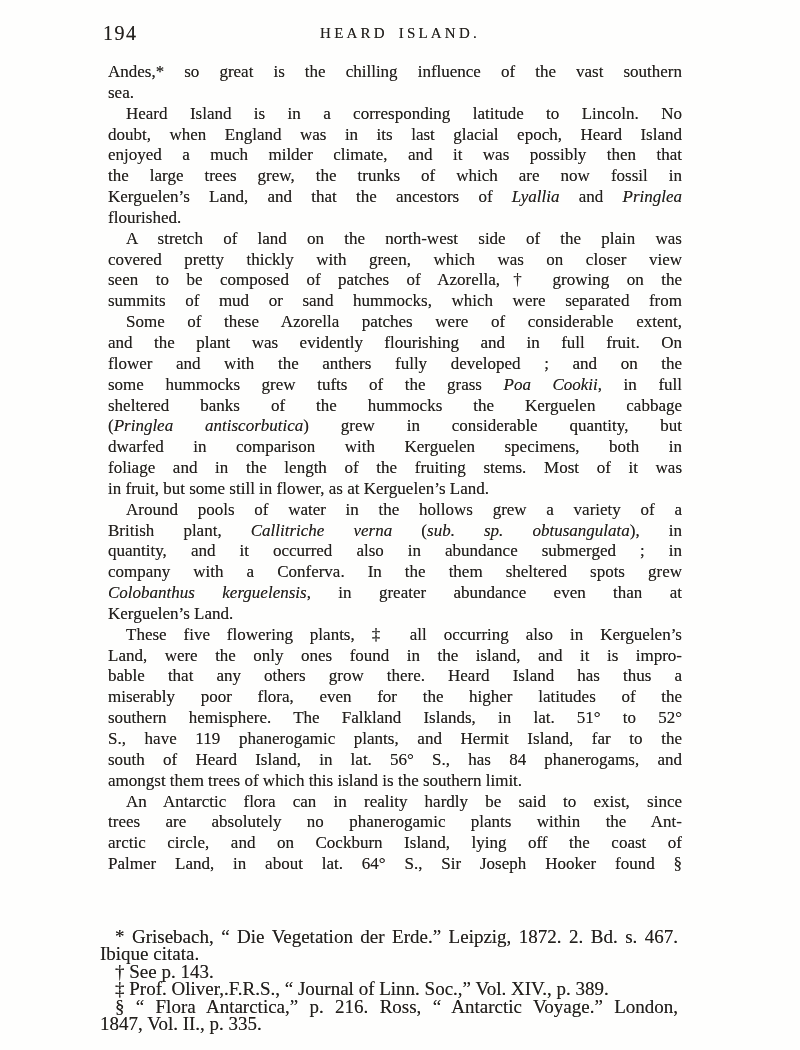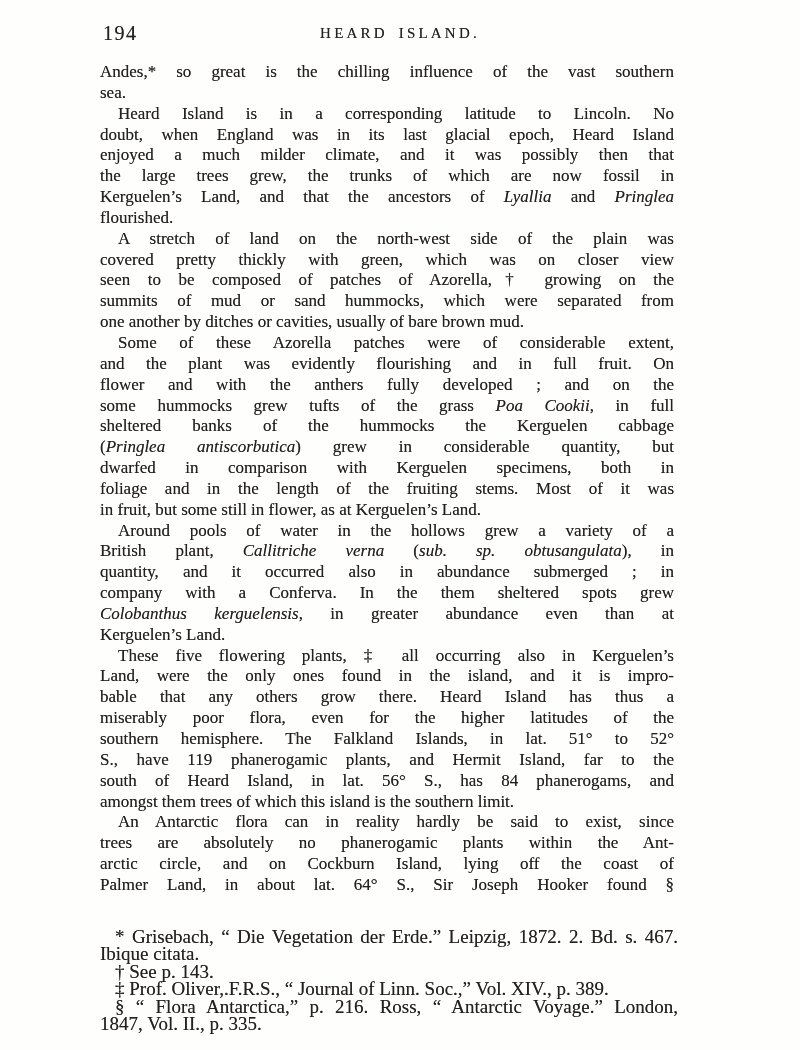--- a/index.html
+++ b/index.html
@@ -37,21 +37,21 @@
     width: 800px;
     top: 4px;
     text-align: center;
     font-size: 15px;
     letter-spacing: 3.2px;
     word-spacing: 4px;
   }
   .body-text {
     position: absolute;
     top: 62px;
-    left: 100px;
+    left: 108px;
     width: 574px;
     font-size: 17px;
     line-height: 20.85px;
   }
   .line {
     text-align: justify;
     text-align-last: justify;
   }
   .line.indent { text-indent: 18px; }
   .line.last { text-align-last: left; }
@@ -86,21 +86,20 @@
         <div class="line">enjoyed a much milder climate, and it was possibly then that</div>
         <div class="line">the large trees grew, the trunks of which are now fossil in</div>
         <div class="line">Kerguelen’s Land, and that the ancestors of <i>Lyallia</i> and <i>Pringlea</i></div>
         <div class="line last">flourished.</div>
       </div>
       <div class="para">
         <div class="line indent">A stretch of land on the north-west side of the plain was</div>
         <div class="line">covered pretty thickly with green, which was on closer view</div>
         <div class="line">seen to be composed of patches of Azorella,† growing on the</div>
         <div class="line">summits of mud or sand hummocks, which were separated from</div>
-        <div class="line last">one another by ditches or cavities, usually of bare brown mud.</div>
       </div>
       <div class="para">
         <div class="line indent">Some of these Azorella patches were of considerable extent,</div>
         <div class="line">and the plant was evidently flourishing and in full fruit. On</div>
         <div class="line">flower and with the anthers fully developed ; and on the</div>
         <div class="line">some hummocks grew tufts of the grass <i>Poa Cookii</i>, in full</div>
         <div class="line">sheltered banks of the hummocks the Kerguelen cabbage</div>
         <div class="line">(<i>Pringlea antiscorbutica</i>) grew in considerable quantity, but</div>
         <div class="line">dwarfed in comparison with Kerguelen specimens, both in</div>
         <div class="line">foliage and in the length of the fruiting stems. Most of it was</div>

